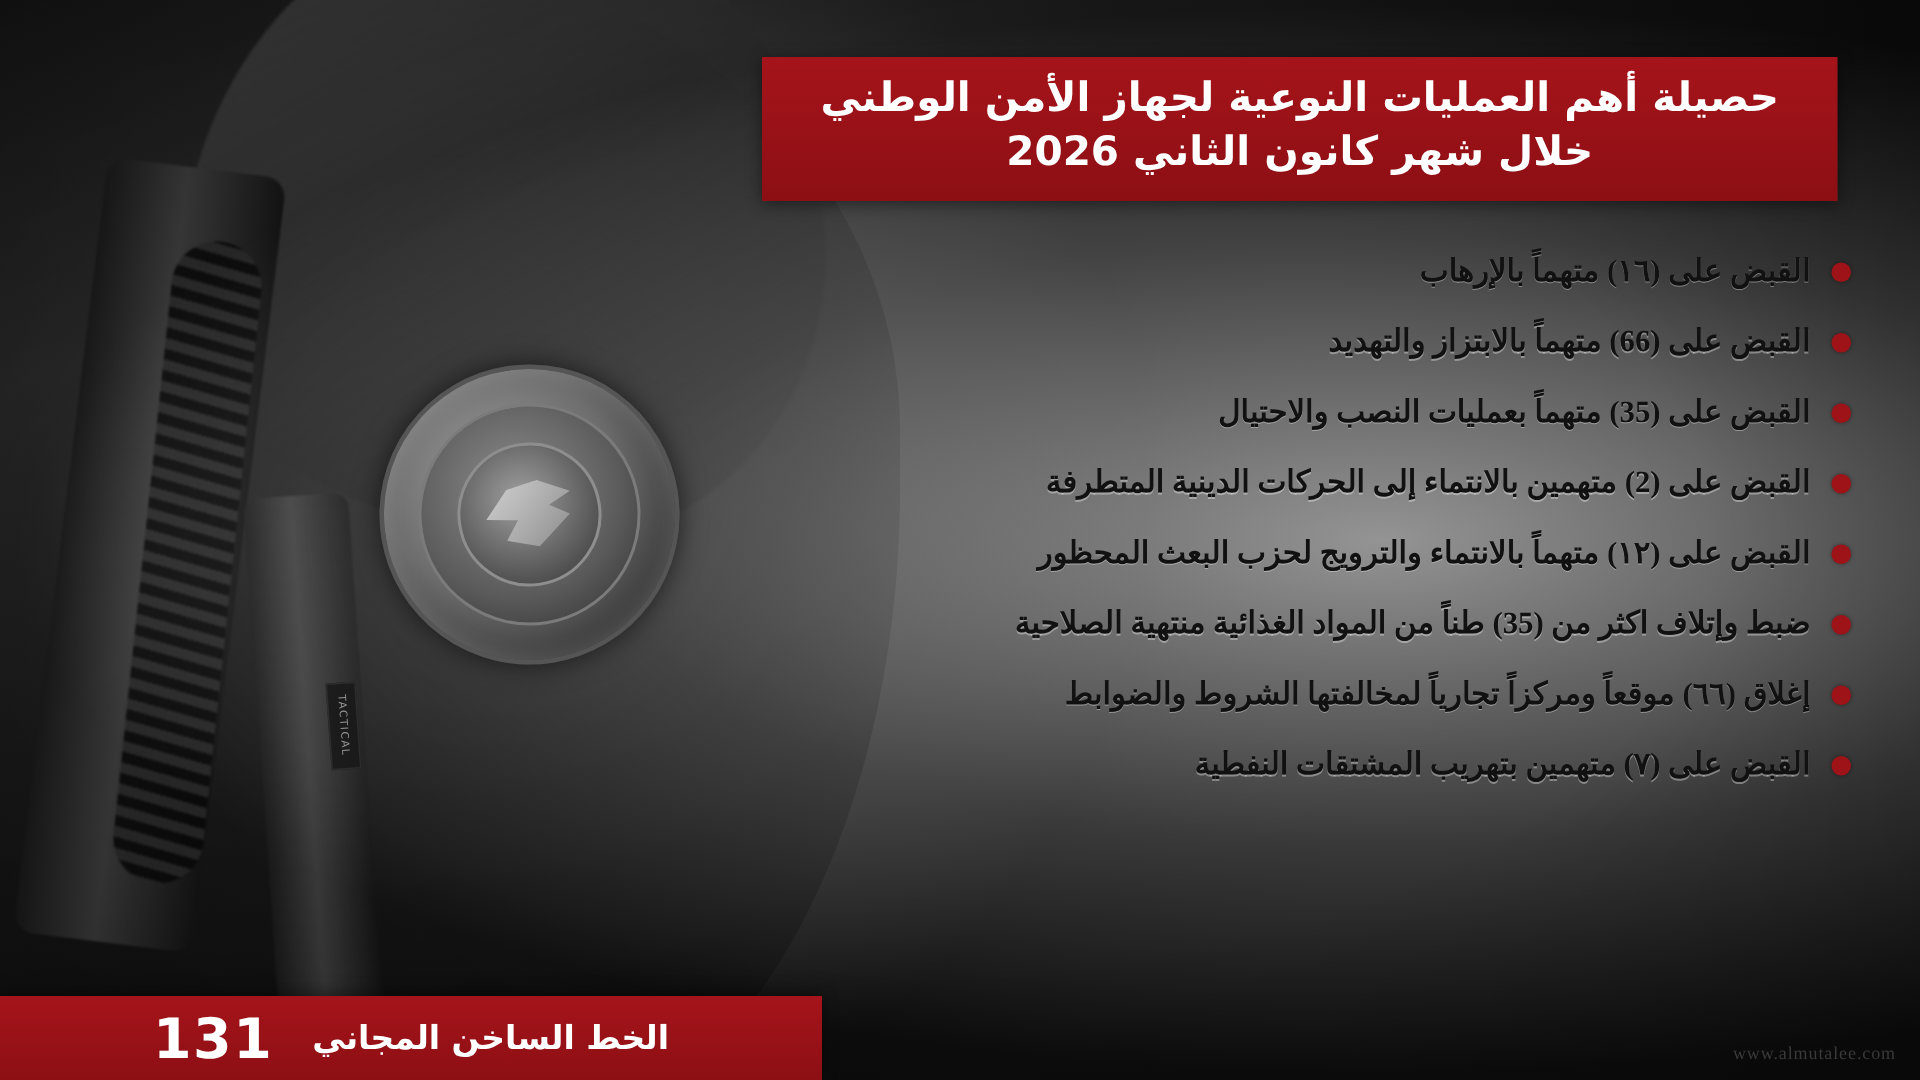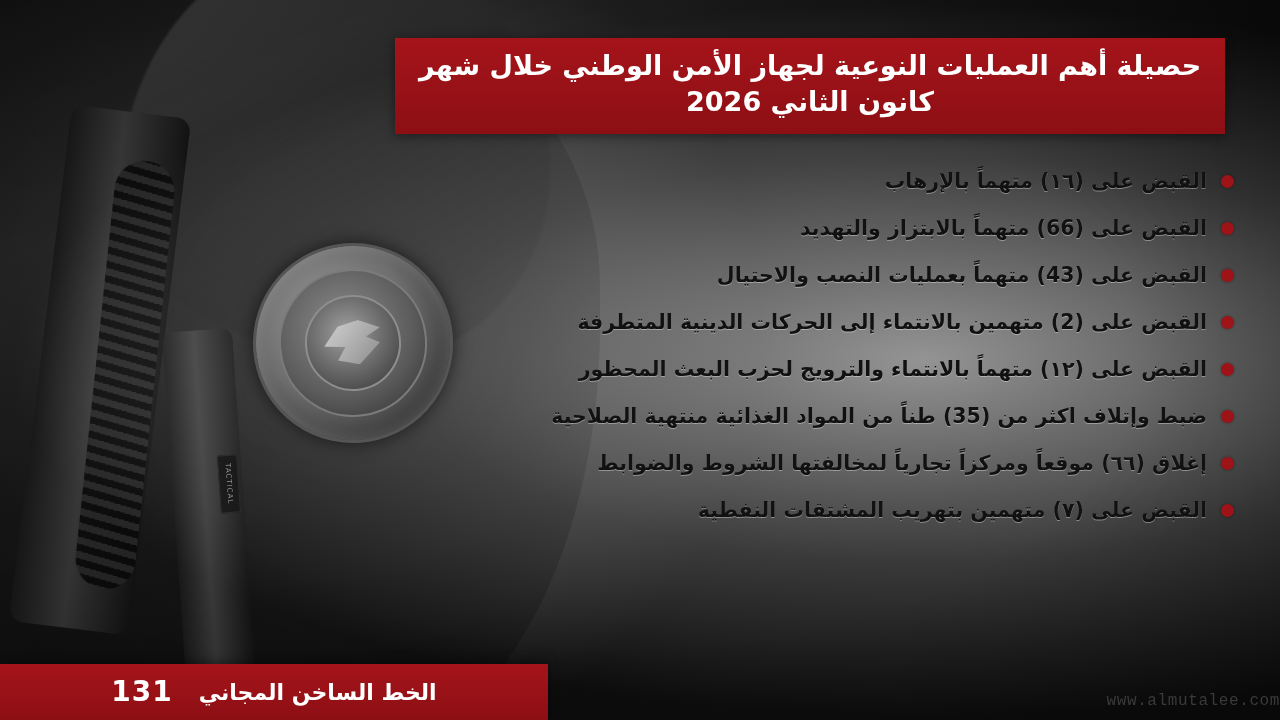--- a/index.html
+++ b/index.html
@@ -123,21 +123,21 @@
     border: 1px solid #2d2d2d;
     transform: rotate(-4deg);
     opacity: .9;
   }
 
   
   .title-banner {
     position: absolute;
     right: 55px;
     top: 38px;
-    width: 830px;
+    width: 717px;
     background: #9a1115;
     background: linear-gradient(180deg, #a5141a 0%, #8c0f14 100%);
     padding: 10px 22px 14px;
     box-sizing: border-box;
     box-shadow: 0 2px 10px rgba(0,0,0,.45);
   }
   .title-banner .title-text {
     color: #ffffff;
     font-size: 27px;
     font-weight: bold;
@@ -154,20 +154,21 @@
     width: 830px;
     direction: rtl;
   }
   .list-item {
     display: flex;
     align-items: center;
     justify-content: flex-start;
     gap: 14px;
     margin-bottom: 21px;
     height: 26px;
+    font-family: Liberation Serif, serif;
   }
   .dot {
     flex: 0 0 auto;
     width: 13px;
     height: 13px;
     border-radius: 50%;
     background: #9e1318;
     box-shadow: 0 0 3px rgba(0,0,0,.4);
   }
   .item-text {
@@ -196,35 +197,35 @@
     direction: rtl;
     box-shadow: 0 -2px 10px rgba(0,0,0,.4);
   }
   .hotline .label {
     color: #fff;
     font-size: 22px;
     font-weight: bold;
   }
   .hotline .number {
     color: #fff;
-    font-size: 28px;
+    font-size: 37px;
     font-weight: bold;
     letter-spacing: 1px;
     line-height: 1;
   }
 
   .watermark {
     position: absolute;
-    right: 0;
+    right: 16px;
     bottom: 10px;
     color: #3a3a3a;
-    font-size: 16px;
+    font-size: 12px;
     letter-spacing: .6px;
     direction: ltr;
-    font-family: Liberation Mono, monospace;
+    font-family: Liberation Serif, serif;
   }
 </style>
 </head>
 <body>
 
 <div class="stage">
 
   <div class="bg">
     <div class="bg-vest"></div>
     <div class="bg-shoulder"></div>
@@ -252,21 +253,21 @@
     <div class="list-item">
       <span class="dot"></span>
       <span class="item-text">القبض على (١٦) متهماً بالإرهاب</span>
     </div>
     <div class="list-item">
       <span class="dot"></span>
       <span class="item-text">القبض على (66) متهماً بالابتزاز والتهديد</span>
     </div>
     <div class="list-item">
       <span class="dot"></span>
-      <span class="item-text">القبض على (43) متهماً بعمليات النصب والاحتيال</span>
+      <span class="item-text">القبض على (35) متهماً بعمليات النصب والاحتيال</span>
     </div>
     <div class="list-item">
       <span class="dot"></span>
       <span class="item-text">القبض على (2) متهمين بالانتماء إلى الحركات الدينية المتطرفة</span>
     </div>
     <div class="list-item">
       <span class="dot"></span>
       <span class="item-text">القبض على (١٢) متهماً بالانتماء والترويج لحزب البعث المحظور</span>
     </div>
     <div class="list-item">

